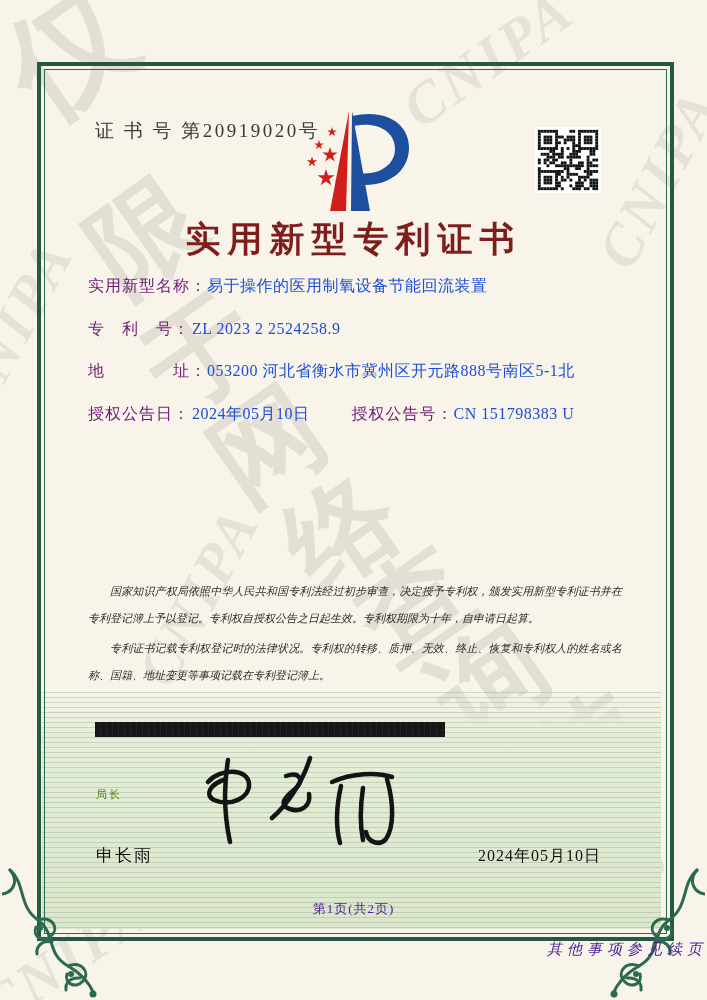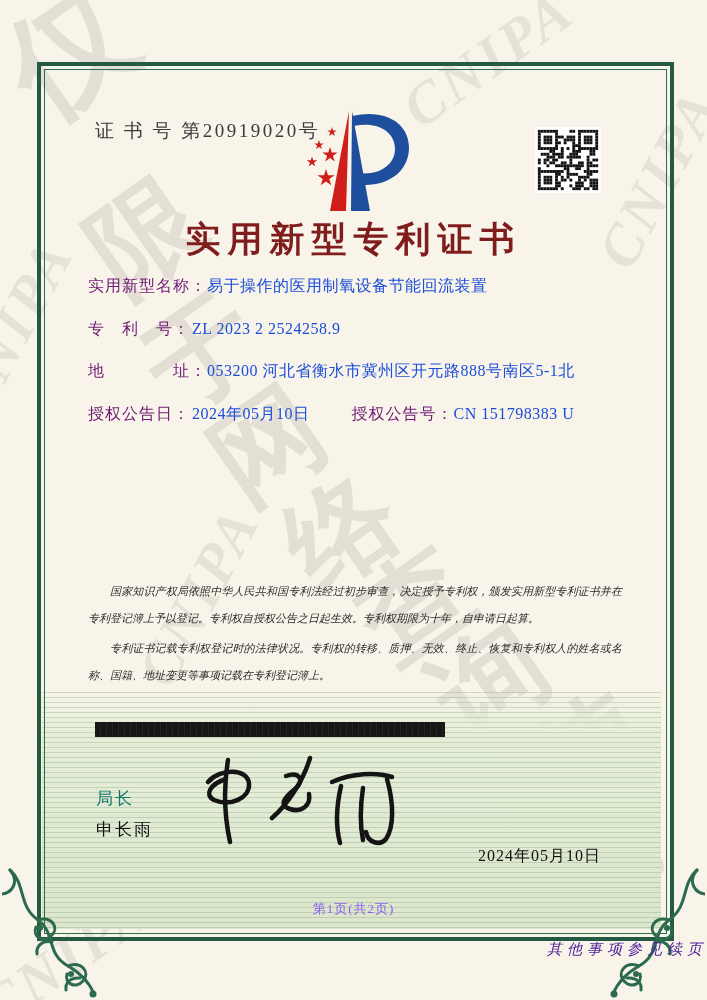--- a/index.html
+++ b/index.html
@@ -63,25 +63,25 @@
     font-size:11px; line-height:27px; color:#2b2b2b; font-style:italic;
     text-align:justify;
   }
   .body-text p{margin:0 0 3px 0; text-indent:2em;}
   
   .strip{
     position:absolute; left:95px; top:722px; width:350px; height:15px; z-index:3;
     background:repeating-linear-gradient(90deg,#161616 0 5px,#232323 5px 6px);
   }
   
-  .signer-title{position:absolute; left:96px; top:787px; font-size:17px; color:#0f766e; z-index:4; letter-spacing:2px;}
-  .signer-name {position:absolute; left:96px; top:818px; font-size:17px; color:#111; z-index:4; letter-spacing:2px;}
+  .signer-title{position:absolute; left:96px; top:787px; font-size:11px; color:#4d7c0f; z-index:4; letter-spacing:2px;}
+  .signer-name {position:absolute; left:96px; top:844px; font-size:17px; color:#111; z-index:4; letter-spacing:2px;}
   .signature{position:absolute; left:190px; top:752px; z-index:4;}
   .issue-date{position:absolute; left:478px; top:846px; font-size:16px; color:#111; z-index:4; letter-spacing:1px;}
-  .page-no{position:absolute; left:0; top:900px; width:100%; text-align:center; font-size:13px; color:#8b5cf6; z-index:4; letter-spacing:1px;}
+  .page-no{position:absolute; left:0; top:900px; width:100%; text-align:center; font-size:13px; color:#4c1d95; z-index:4; letter-spacing:1px;}
   .footer-note{
     position:absolute; left:0; top:940px; width:100%; text-align:right; z-index:3;
     font-size:15px; font-style:italic; letter-spacing:5px; color:#4c1d95;
   }
 </style>
 </head>
 <body>
 
 <div class="page">
 

